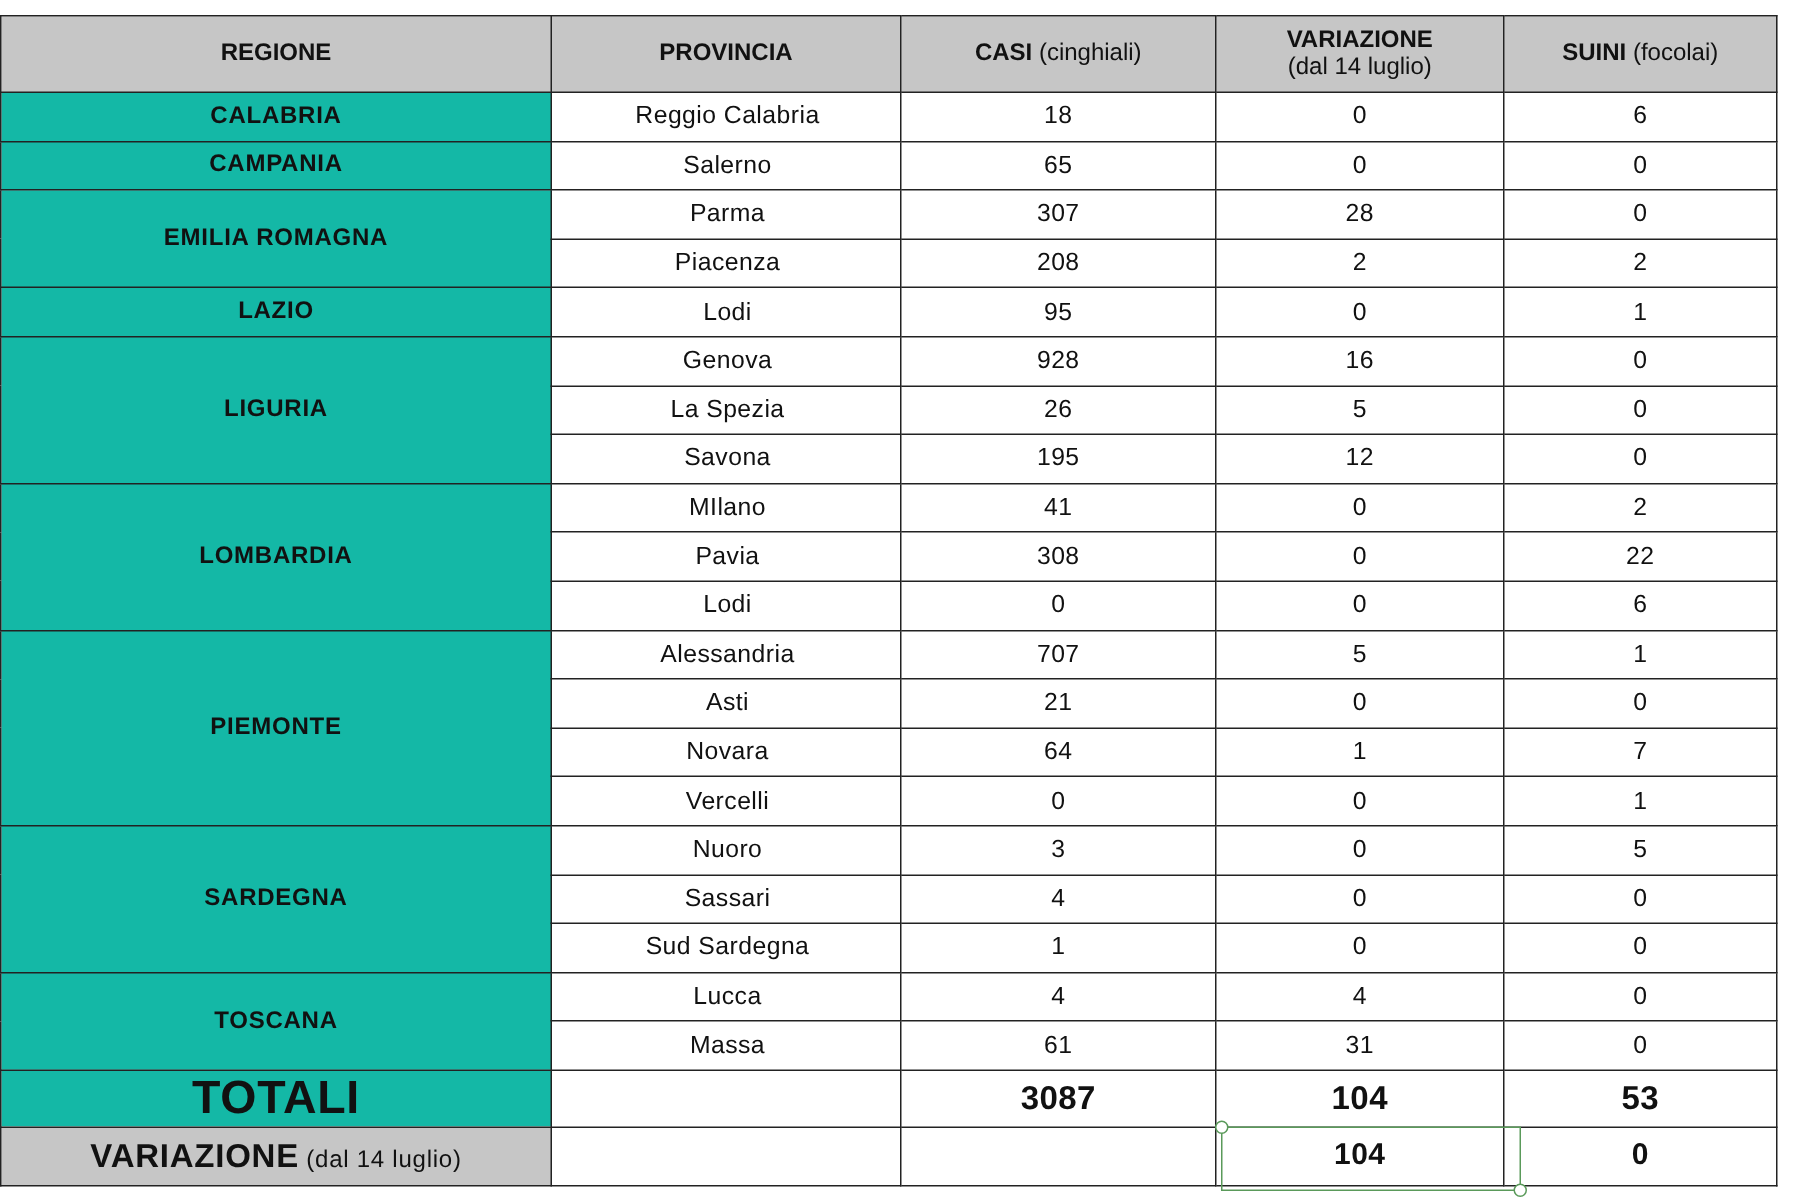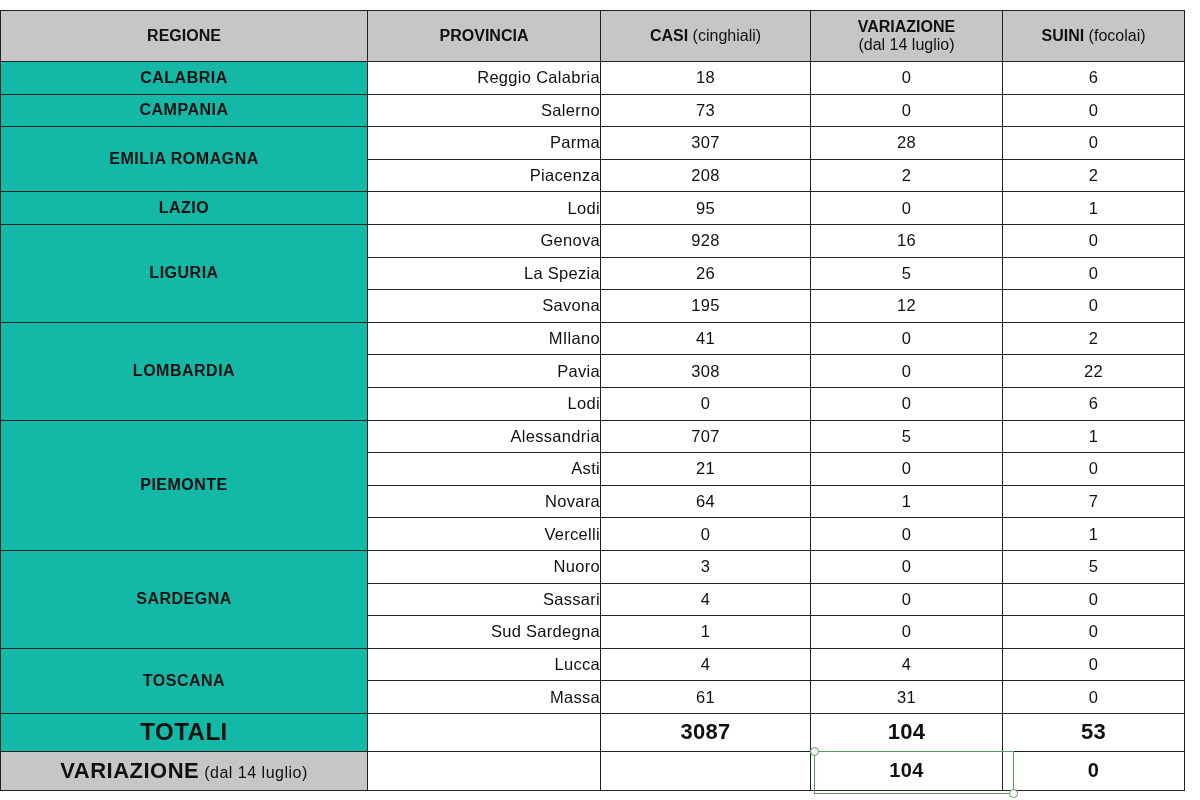--- a/index.html
+++ b/index.html
@@ -7,23 +7,23 @@
          font-family: "Liberation Sans", "DejaVu Sans", sans-serif; color: #111; }
   table { position: absolute; left: 0; top: 10px; border-collapse: collapse; table-layout: fixed;
           width: 1184px; }
   td, th { border: 1.5px solid #222; padding: 0; text-align: center; vertical-align: middle; }
   col.c1 { width: 367px; } col.c2 { width: 233px; } col.c3 { width: 210px; }
   col.c4 { width: 192px; } col.c5 { width: 182px; }
   thead th { background: #c6c6c6; height: 50px; font-size: 16px; font-weight: bold; line-height: 18px; }
   thead th .sub { font-weight: normal; }
   tbody td { height: 31.6px; font-size: 16.5px; letter-spacing: 0.3px; }
   td.region { background: #14b8a6; font-weight: bold; font-size: 16px; letter-spacing: 0.5px; }
-  td.prov { text-align: right; padding-left: 2px; }
+  td.prov { text-align: center; padding-left: 2px; }
   tr.tot td { height: 37px; font-weight: bold; font-size: 22px; }
-  tr.tot td.region { font-size: 24px; letter-spacing: 0.5px; }
+  tr.tot td.region { font-size: 31px; letter-spacing: 0.5px; }
   tr.var td { height: 38px; font-weight: bold; font-size: 20px; margin-top: 20px; }
   tr.var td.region { background: #c6c6c6; font-size: 22px; }
   tr.var td.region .sub { font-weight: normal; font-size: 16px; }
   .selected { position: absolute; left: 814px; top: 751px; width: 200px; height: 43px;
               border: 1.5px solid #5a9a5a; pointer-events: none; box-sizing: border-box; }
   .handle { position: absolute; width: 7px; height: 7px; border-radius: 50%; background: #fff;
             border: 1px solid #5a9a5a; }
 </style>
 </head>
 <body>
@@ -49,21 +49,21 @@
     <tr>
         <td class="region" rowspan="1">CALABRIA</td>
         <td class="prov">Reggio Calabria</td>
         <td>18</td>
         <td>0</td>
         <td>6</td>
       </tr>
       <tr>
         <td class="region" rowspan="1">CAMPANIA</td>
         <td class="prov">Salerno</td>
-        <td>73</td>
+        <td>65</td>
         <td>0</td>
         <td>0</td>
       </tr>
       <tr>
         <td class="region" rowspan="2">EMILIA ROMAGNA</td>
         <td class="prov">Parma</td>
         <td>307</td>
         <td>28</td>
         <td>0</td>
       </tr>

